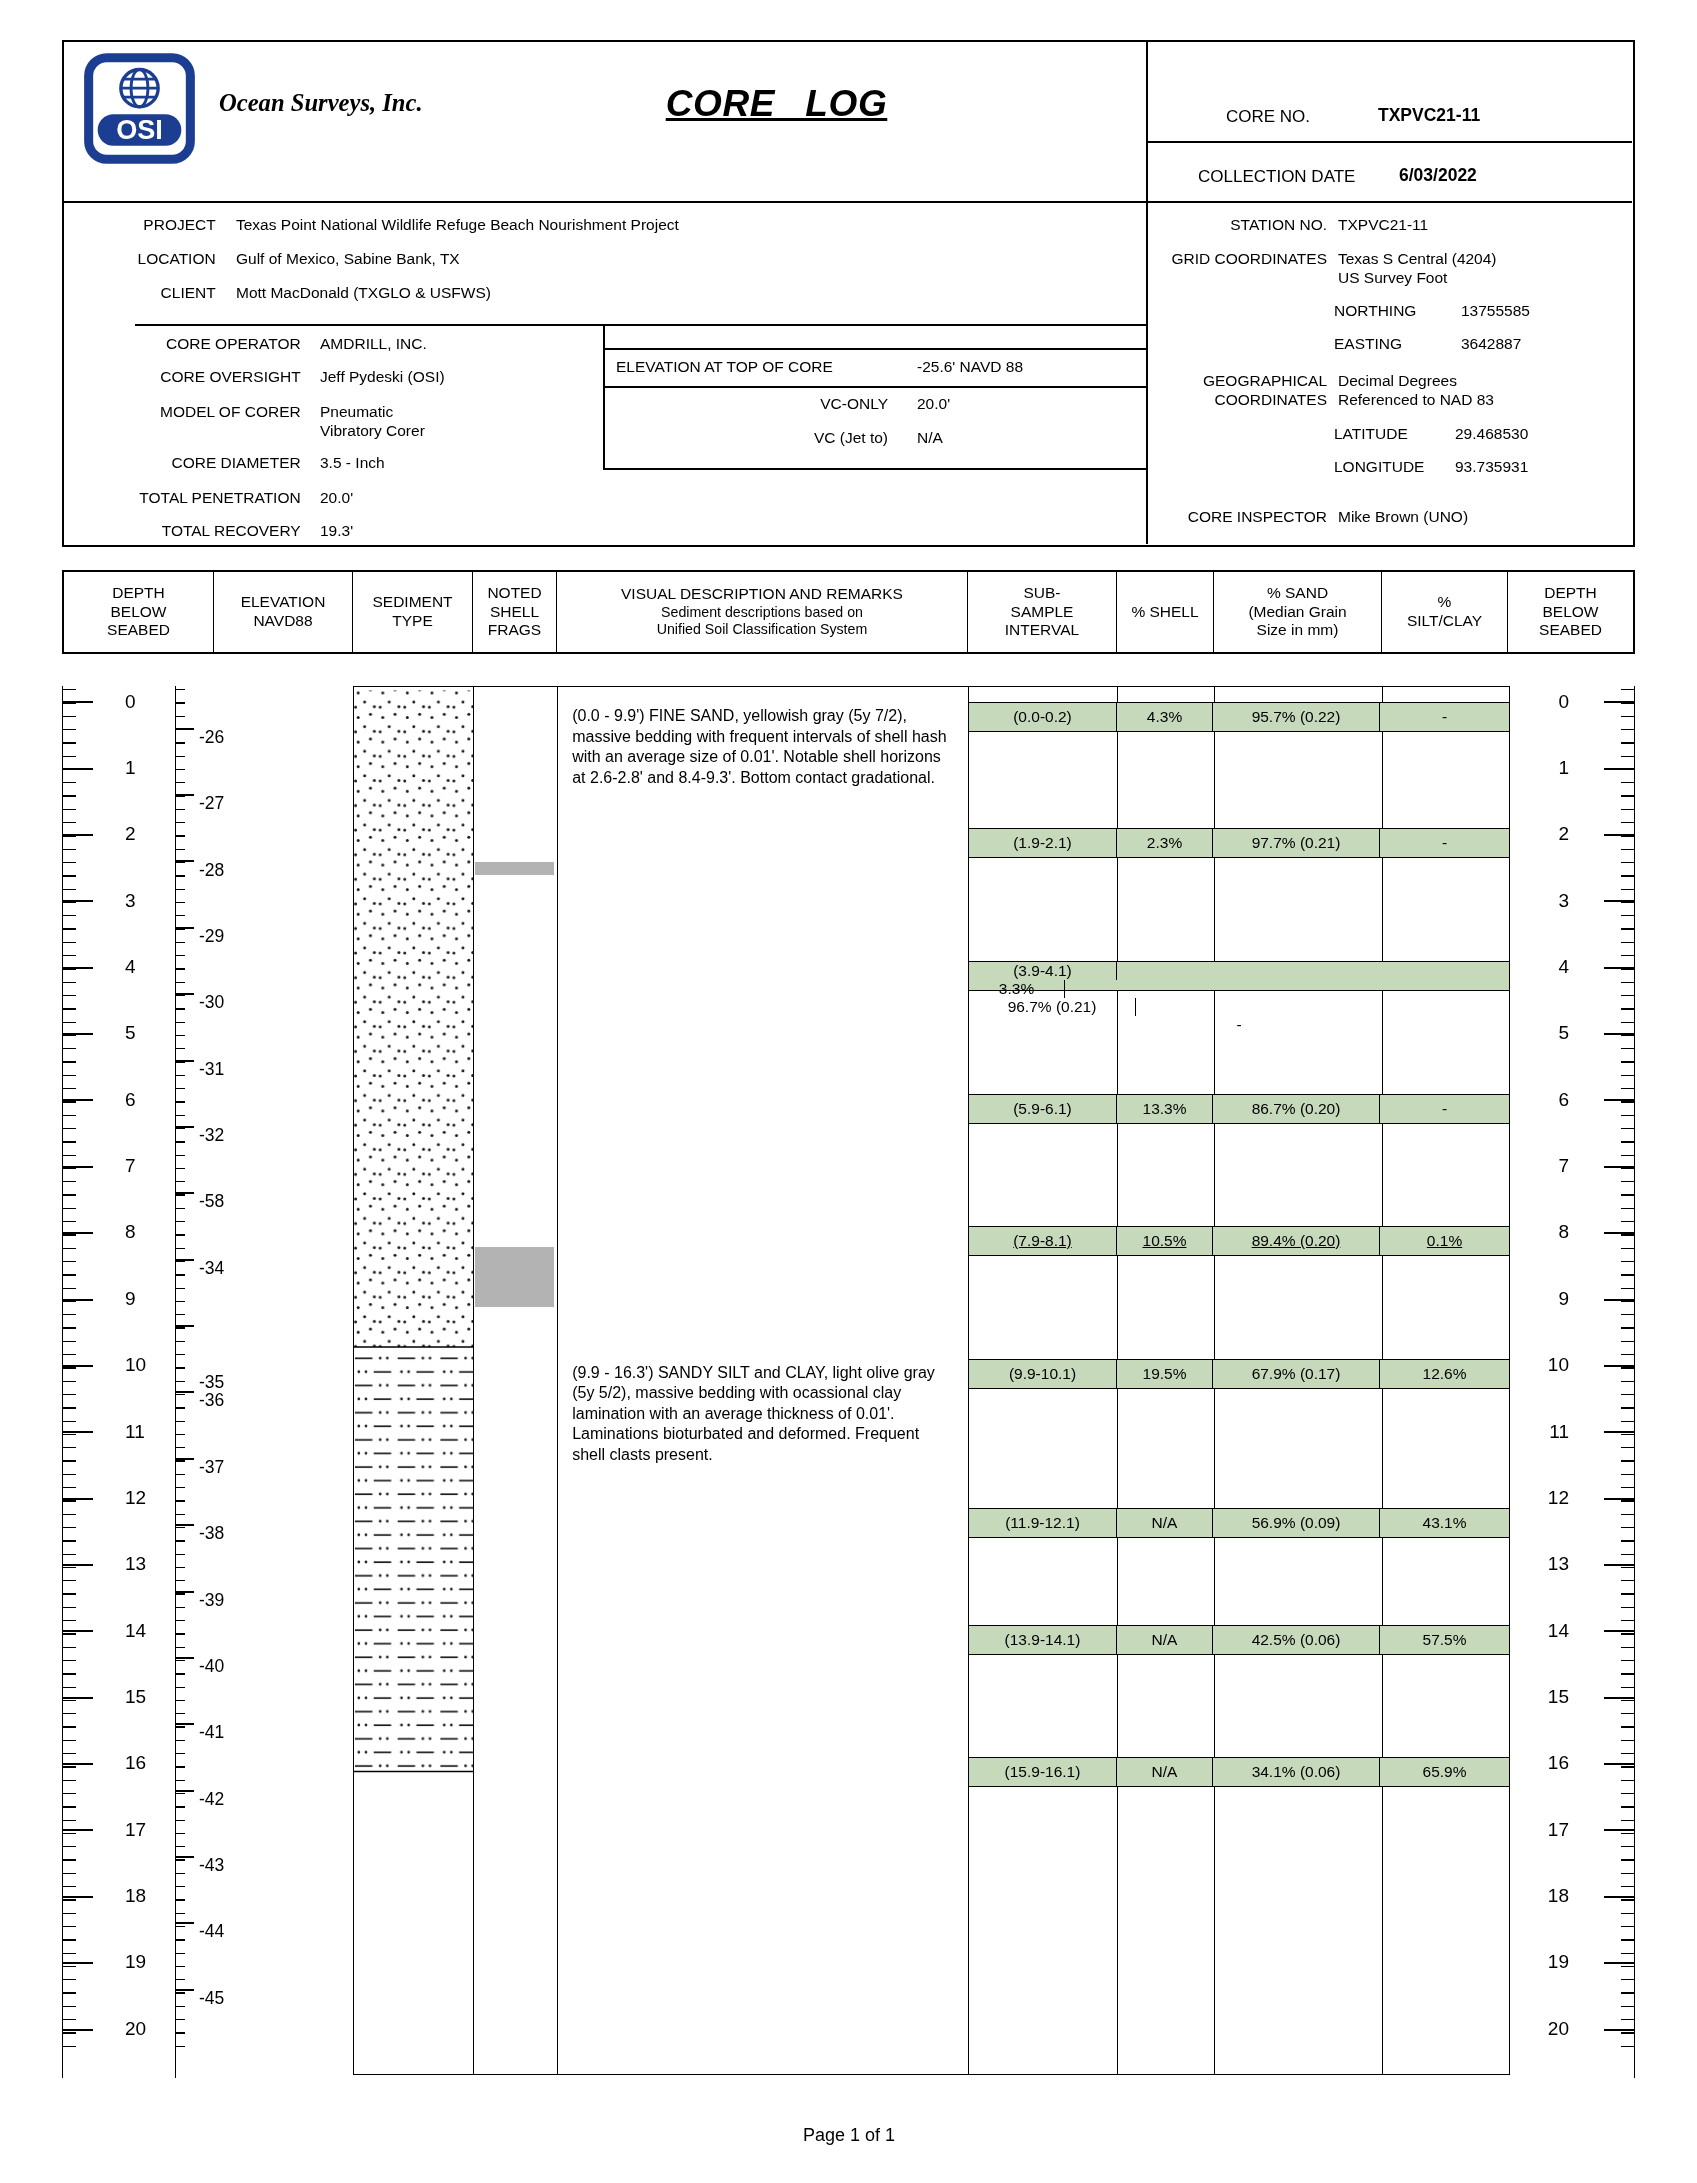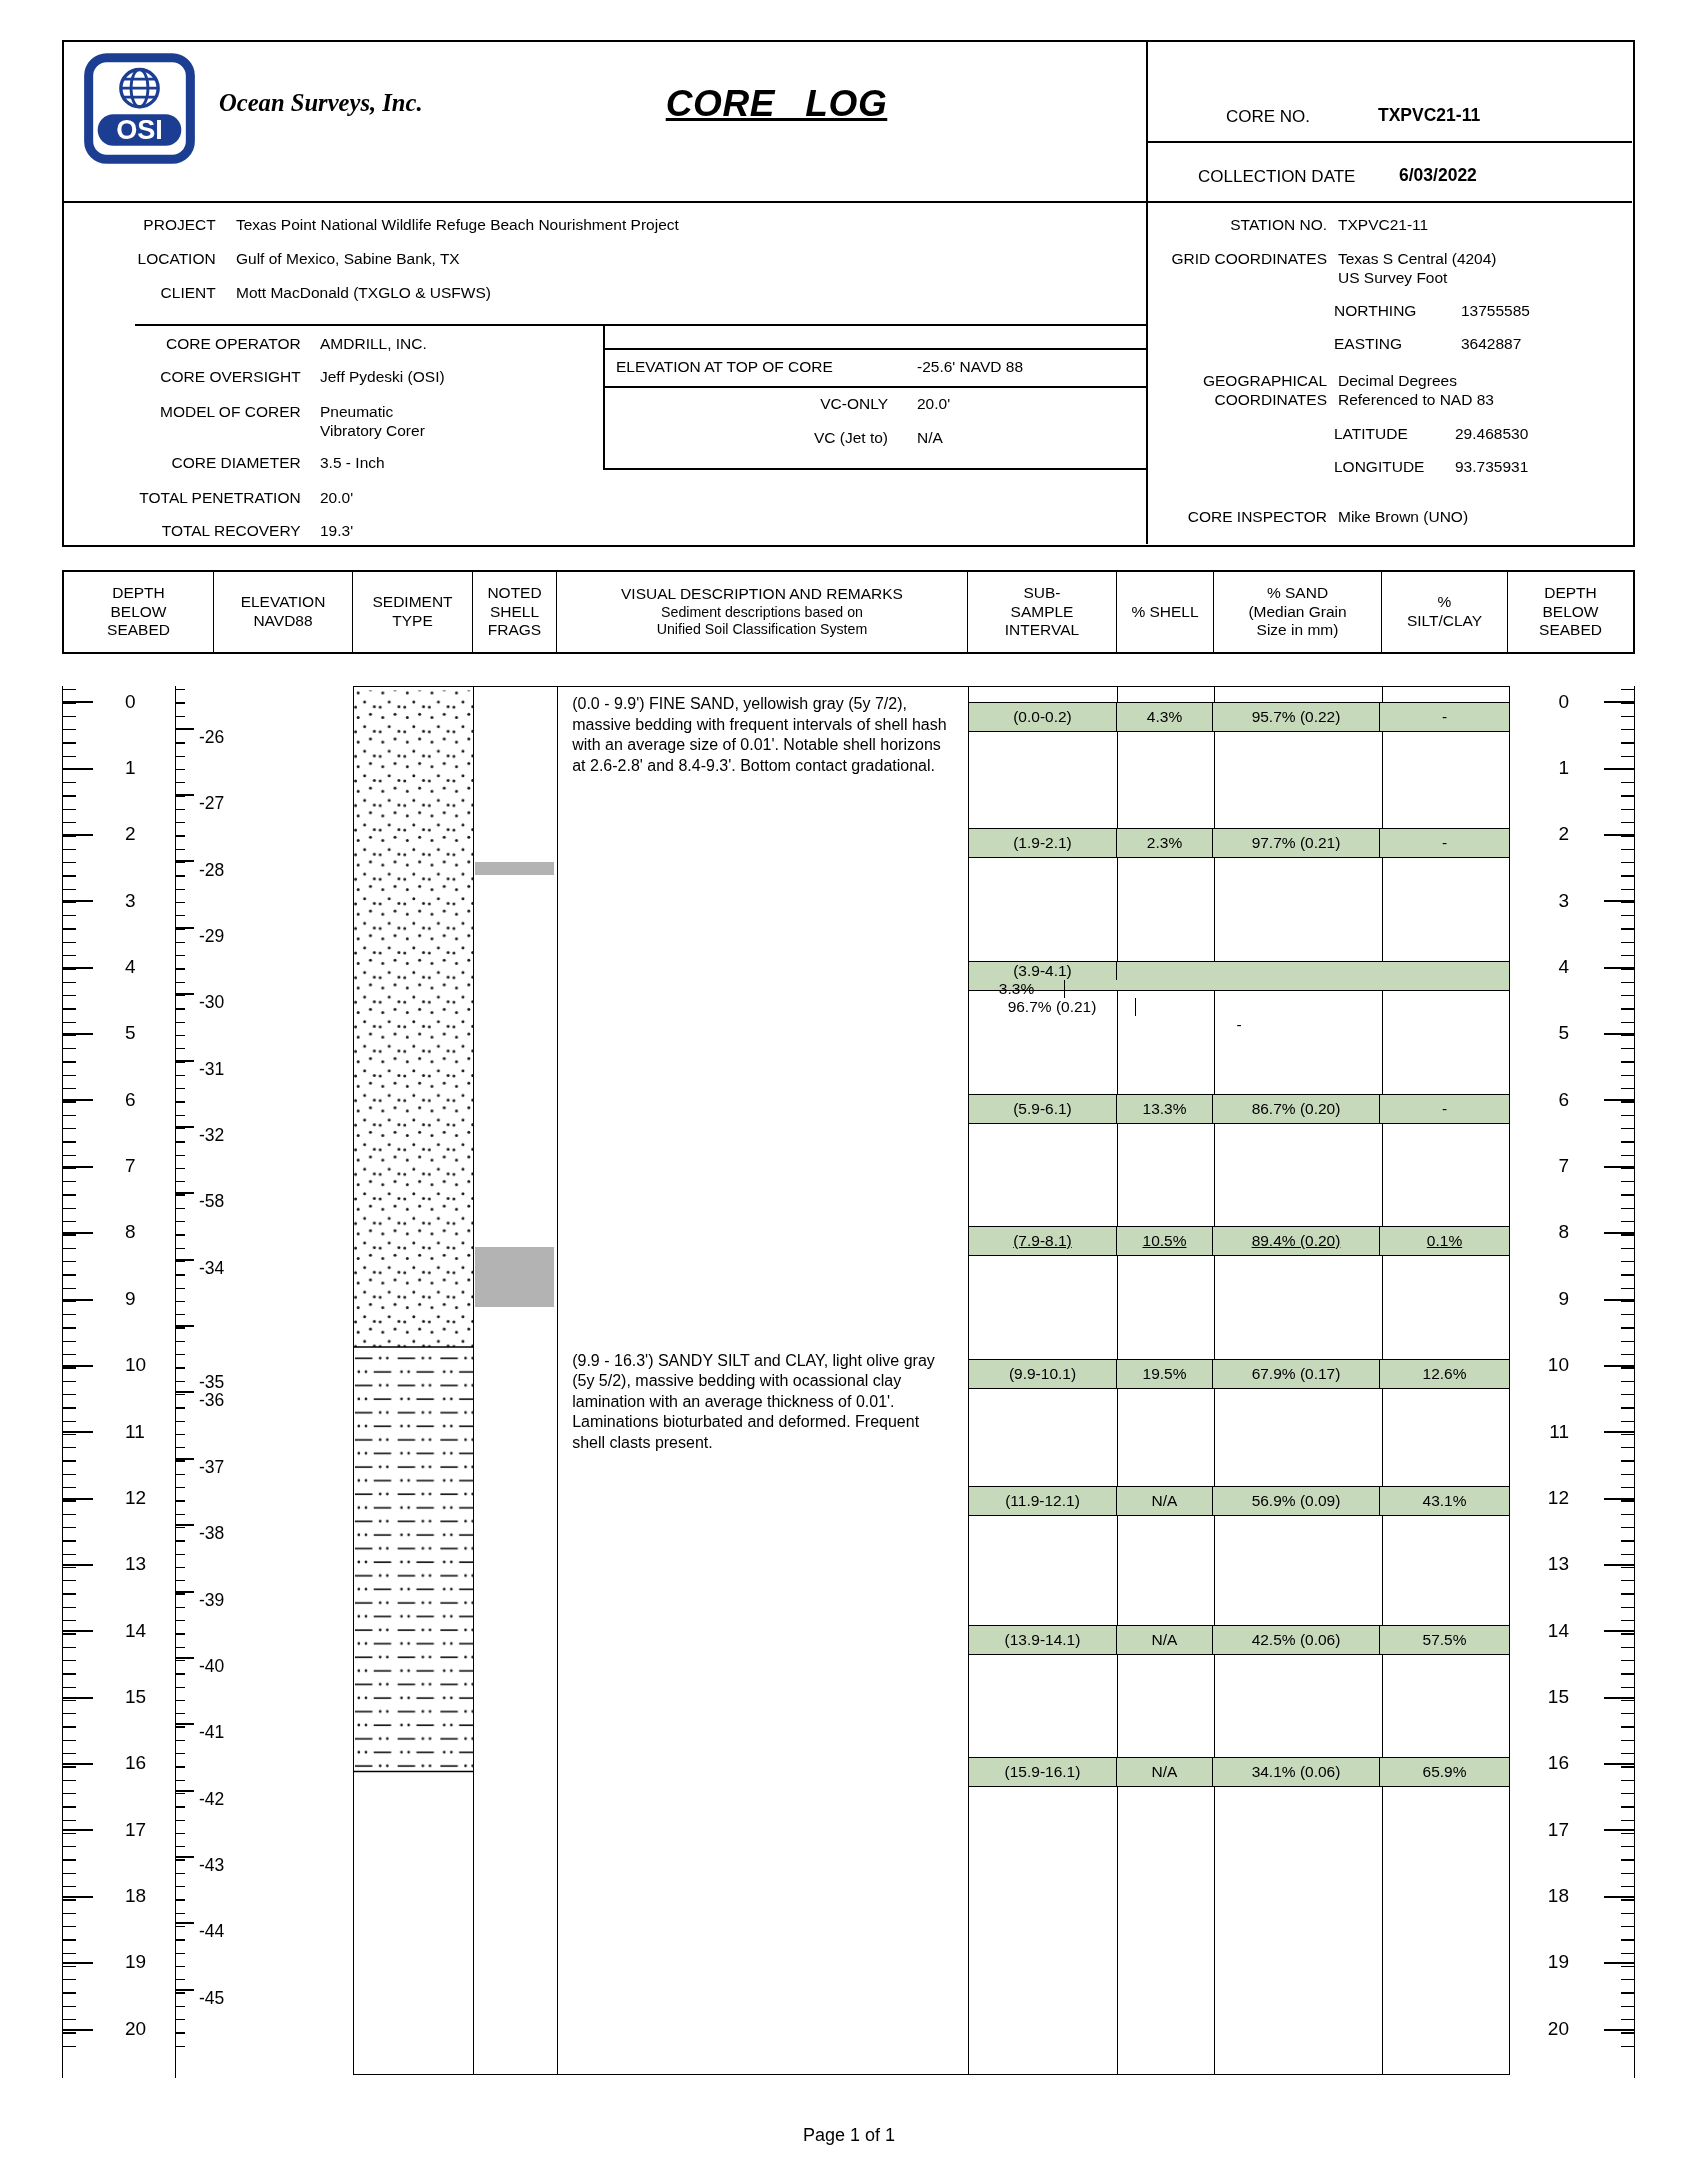--- a/index.html
+++ b/index.html
@@ -346,21 +346,21 @@
         <rect x="1" y="1020.75" width="185" height="656" fill="url(#pat-silt)"></rect>
         <line x1="0" x2="187" y1="1676.75" y2="1676.75" stroke="#000" stroke-width="2"></line>
       </svg>
   </div>
 
   <div class="abs" id="shell-layer" style="left:474px;top:0;width:82px;height:1389px">
       <div class="shell-mark" style="top: 176px; height: 13.3px;"></div>
       <div class="shell-mark" style="top: 561px; height: 60px;"></div>
     </div>
 
-  <div class="abs" id="desc-layer" style="left:567px;top:0;width:392px;height:1389px">
+  <div class="abs" id="desc-layer" style="left:567px;top:12px;width:392px;height:1389px">
       <div class="unit-desc" style="top: 8.4px;">(0.0 - 9.9') FINE SAND, yellowish gray (5y 7/2), massive bedding with frequent intervals of shell hash with an average size of 0.01'. Notable shell horizons at 2.6-2.8' and 8.4-9.3'. Bottom contact gradational.</div>
       <div class="unit-desc" style="top: 665px;">(9.9 - 16.3') SANDY SILT and CLAY, light olive gray (5y 5/2), massive bedding with ocassional clay lamination with an average thickness of 0.01'. Laminations bioturbated and deformed. Frequent shell clasts present.</div>
     </div>
 
   <div class="abs" id="samples-layer" style="left:968px;top:0;width:542px;height:1389px">
       <div class="sample-row" style="top: 16px;">
         <div class="sample-cell sc1">(0.0-0.2)</div>
         <div class="sample-cell sc2">4.3%</div>
         <div class="sample-cell sc3">95.7% (0.22)</div>
         <div class="sample-cell sc4">-</div>
@@ -388,21 +388,21 @@
         <div class="sample-cell sc2">10.5%</div>
         <div class="sample-cell sc3">89.4% (0.20)</div>
         <div class="sample-cell sc4">0.1%</div>
       </div>
       <div class="sample-row" style="top: 673px;">
         <div class="sample-cell sc1">(9.9-10.1)</div>
         <div class="sample-cell sc2">19.5%</div>
         <div class="sample-cell sc3">67.9% (0.17)</div>
         <div class="sample-cell sc4">12.6%</div>
       </div>
-      <div class="sample-row" style="top: 800px;">
+      <div class="sample-row" style="top: 822px;">
         <div class="sample-cell sc1">(11.9-12.1)</div>
         <div class="sample-cell sc2">N/A</div>
         <div class="sample-cell sc3">56.9% (0.09)</div>
         <div class="sample-cell sc4">43.1%</div>
       </div>
       <div class="sample-row" style="top: 939px;">
         <div class="sample-cell sc1">(13.9-14.1)</div>
         <div class="sample-cell sc2">N/A</div>
         <div class="sample-cell sc3">42.5% (0.06)</div>
         <div class="sample-cell sc4">57.5%</div>

